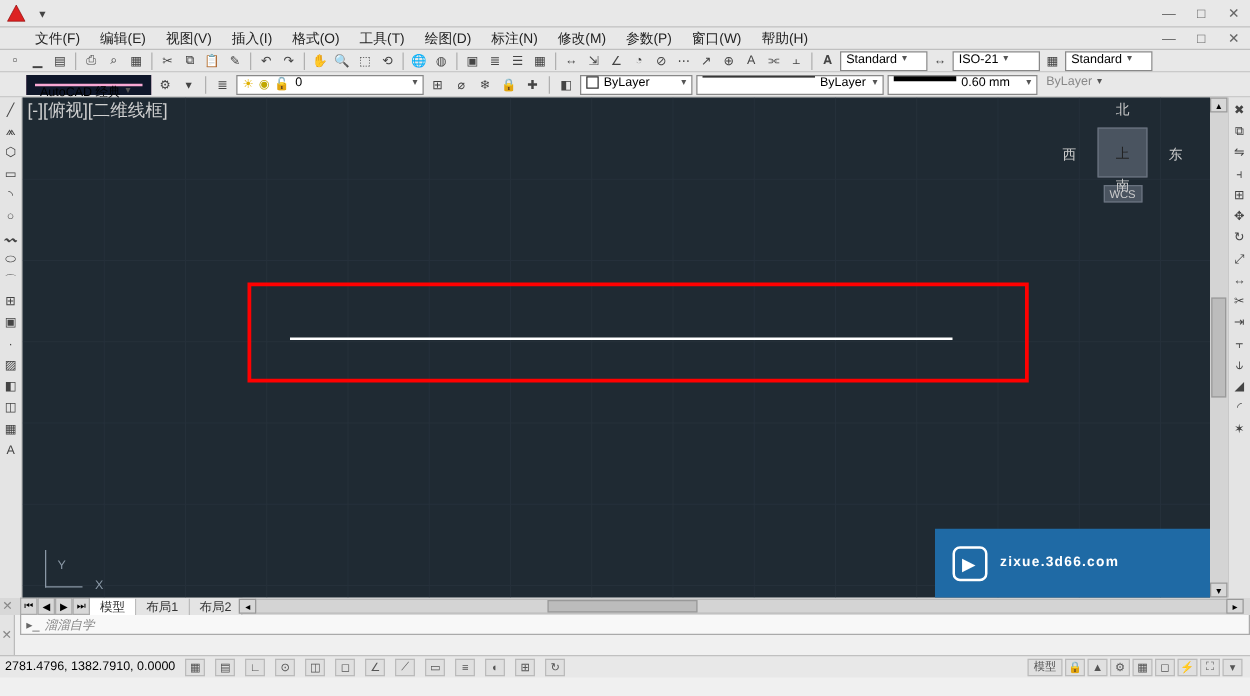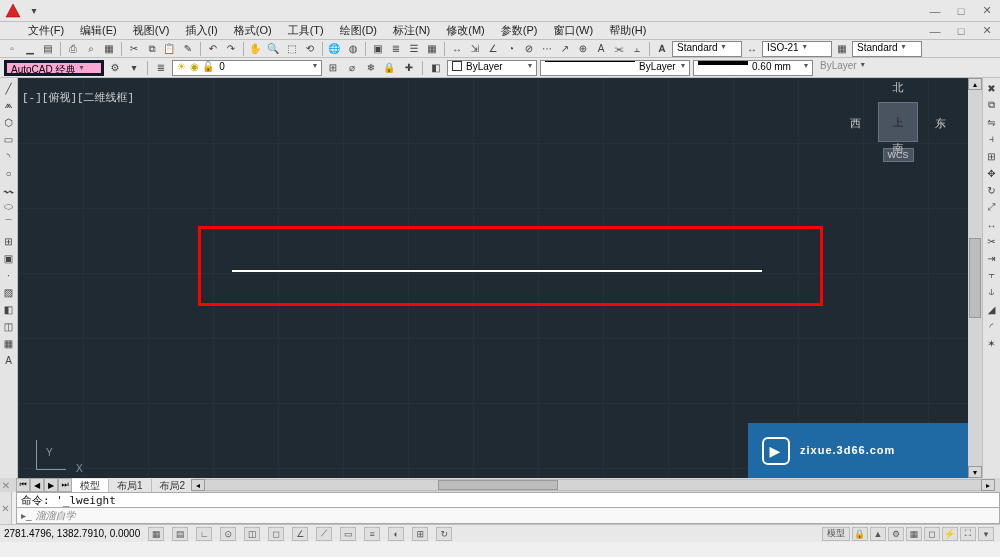--- a/index.html
+++ b/index.html
@@ -74,21 +74,21 @@
   }
   .combo {
     height: 16px;
     border: 1px solid #888;
     background: #fff;
     font-size: 10px;
     padding: 0 4px;
     display: flex; align-items: flex-start; gap: 4px;
   }
   .combo .arrow { color:#555; font-size:8px; }
-  .combo-sm { background:#f9a8d4; border:3px solid #0f172a; }
+  .combo-sm { background:#f9a8d4; border:7px solid #0f172a;margin-left:17px; }
   .combo-flat { background:transparent; border:none; }
   .dropdown-bar {
     background: #e8e8e8;
     height: 20px;
     display: flex;
     align-items: center;
     border-bottom: 1px solid #c0c0c0;
     gap: 3px;
     padding-left: 4px;
   }
@@ -135,21 +135,21 @@
   .grid::before {
     content: "";
     position: absolute; inset: 0;
     background-image:
       linear-gradient(#2a3540 1px, transparent 1px),
       linear-gradient(90deg, #2a3540 1px, transparent 1px);
     background-size: 65px 65px;
     opacity: 0.6;
   }
   .viewport-label {
-    position:absolute; top:12px; left:4px; color:#d0d0d0; font-size:11px;font-family:Liberation Mono, monospace;
+    position:absolute; top:2px; left:4px; color:#d0d0d0; font-size:14px;
   }
   .viewcube {
     position:absolute; top:6px; right:30px; width:80px; height:90px;
     text-align:center; color:#aab;
     font-size:11px;
   }
   .viewcube .n,.viewcube .s,.viewcube .e,.viewcube .w { position:absolute; color:#ccc; font-size:11px;}
   .viewcube .n{ top:-4px; left:0; right:0;}
   .viewcube .s{ bottom:18px; left:0; right:0;}
   .viewcube .w{ top:32px; left:-8px;}
@@ -459,23 +459,20 @@
     <div class="scroll-btn" style="position:absolute;left:-14px;top:-1px;">◂</div>
     <div class="scroll-thumb"></div>
     <div class="scroll-btn" style="position:absolute;right:-14px;top:-1px;">▸</div>
   </div>
   <span style="width:18px;"></span>
 </div>
 
 <div style="display:flex;">
   <span class="cmd-cross" style="background:#e4e4e4;border-right:1px solid #bbb;height:32px;">✕</span>
   <div style="flex:1;">
-    <div class="cmdline">
-      <span>命令: '_lweight</span>
-    </div>
     <div class="cmd-history">
       <span style="font-style:normal;color:#666;margin-right:4px;">▸_</span>
       <span>溜溜自学</span>
     </div>
   </div>
 </div>
 
 <div class="status-bar">
   <span>2781.4796, 1382.7910, 0.0000</span>
   <span class="status-btn">▦</span>

